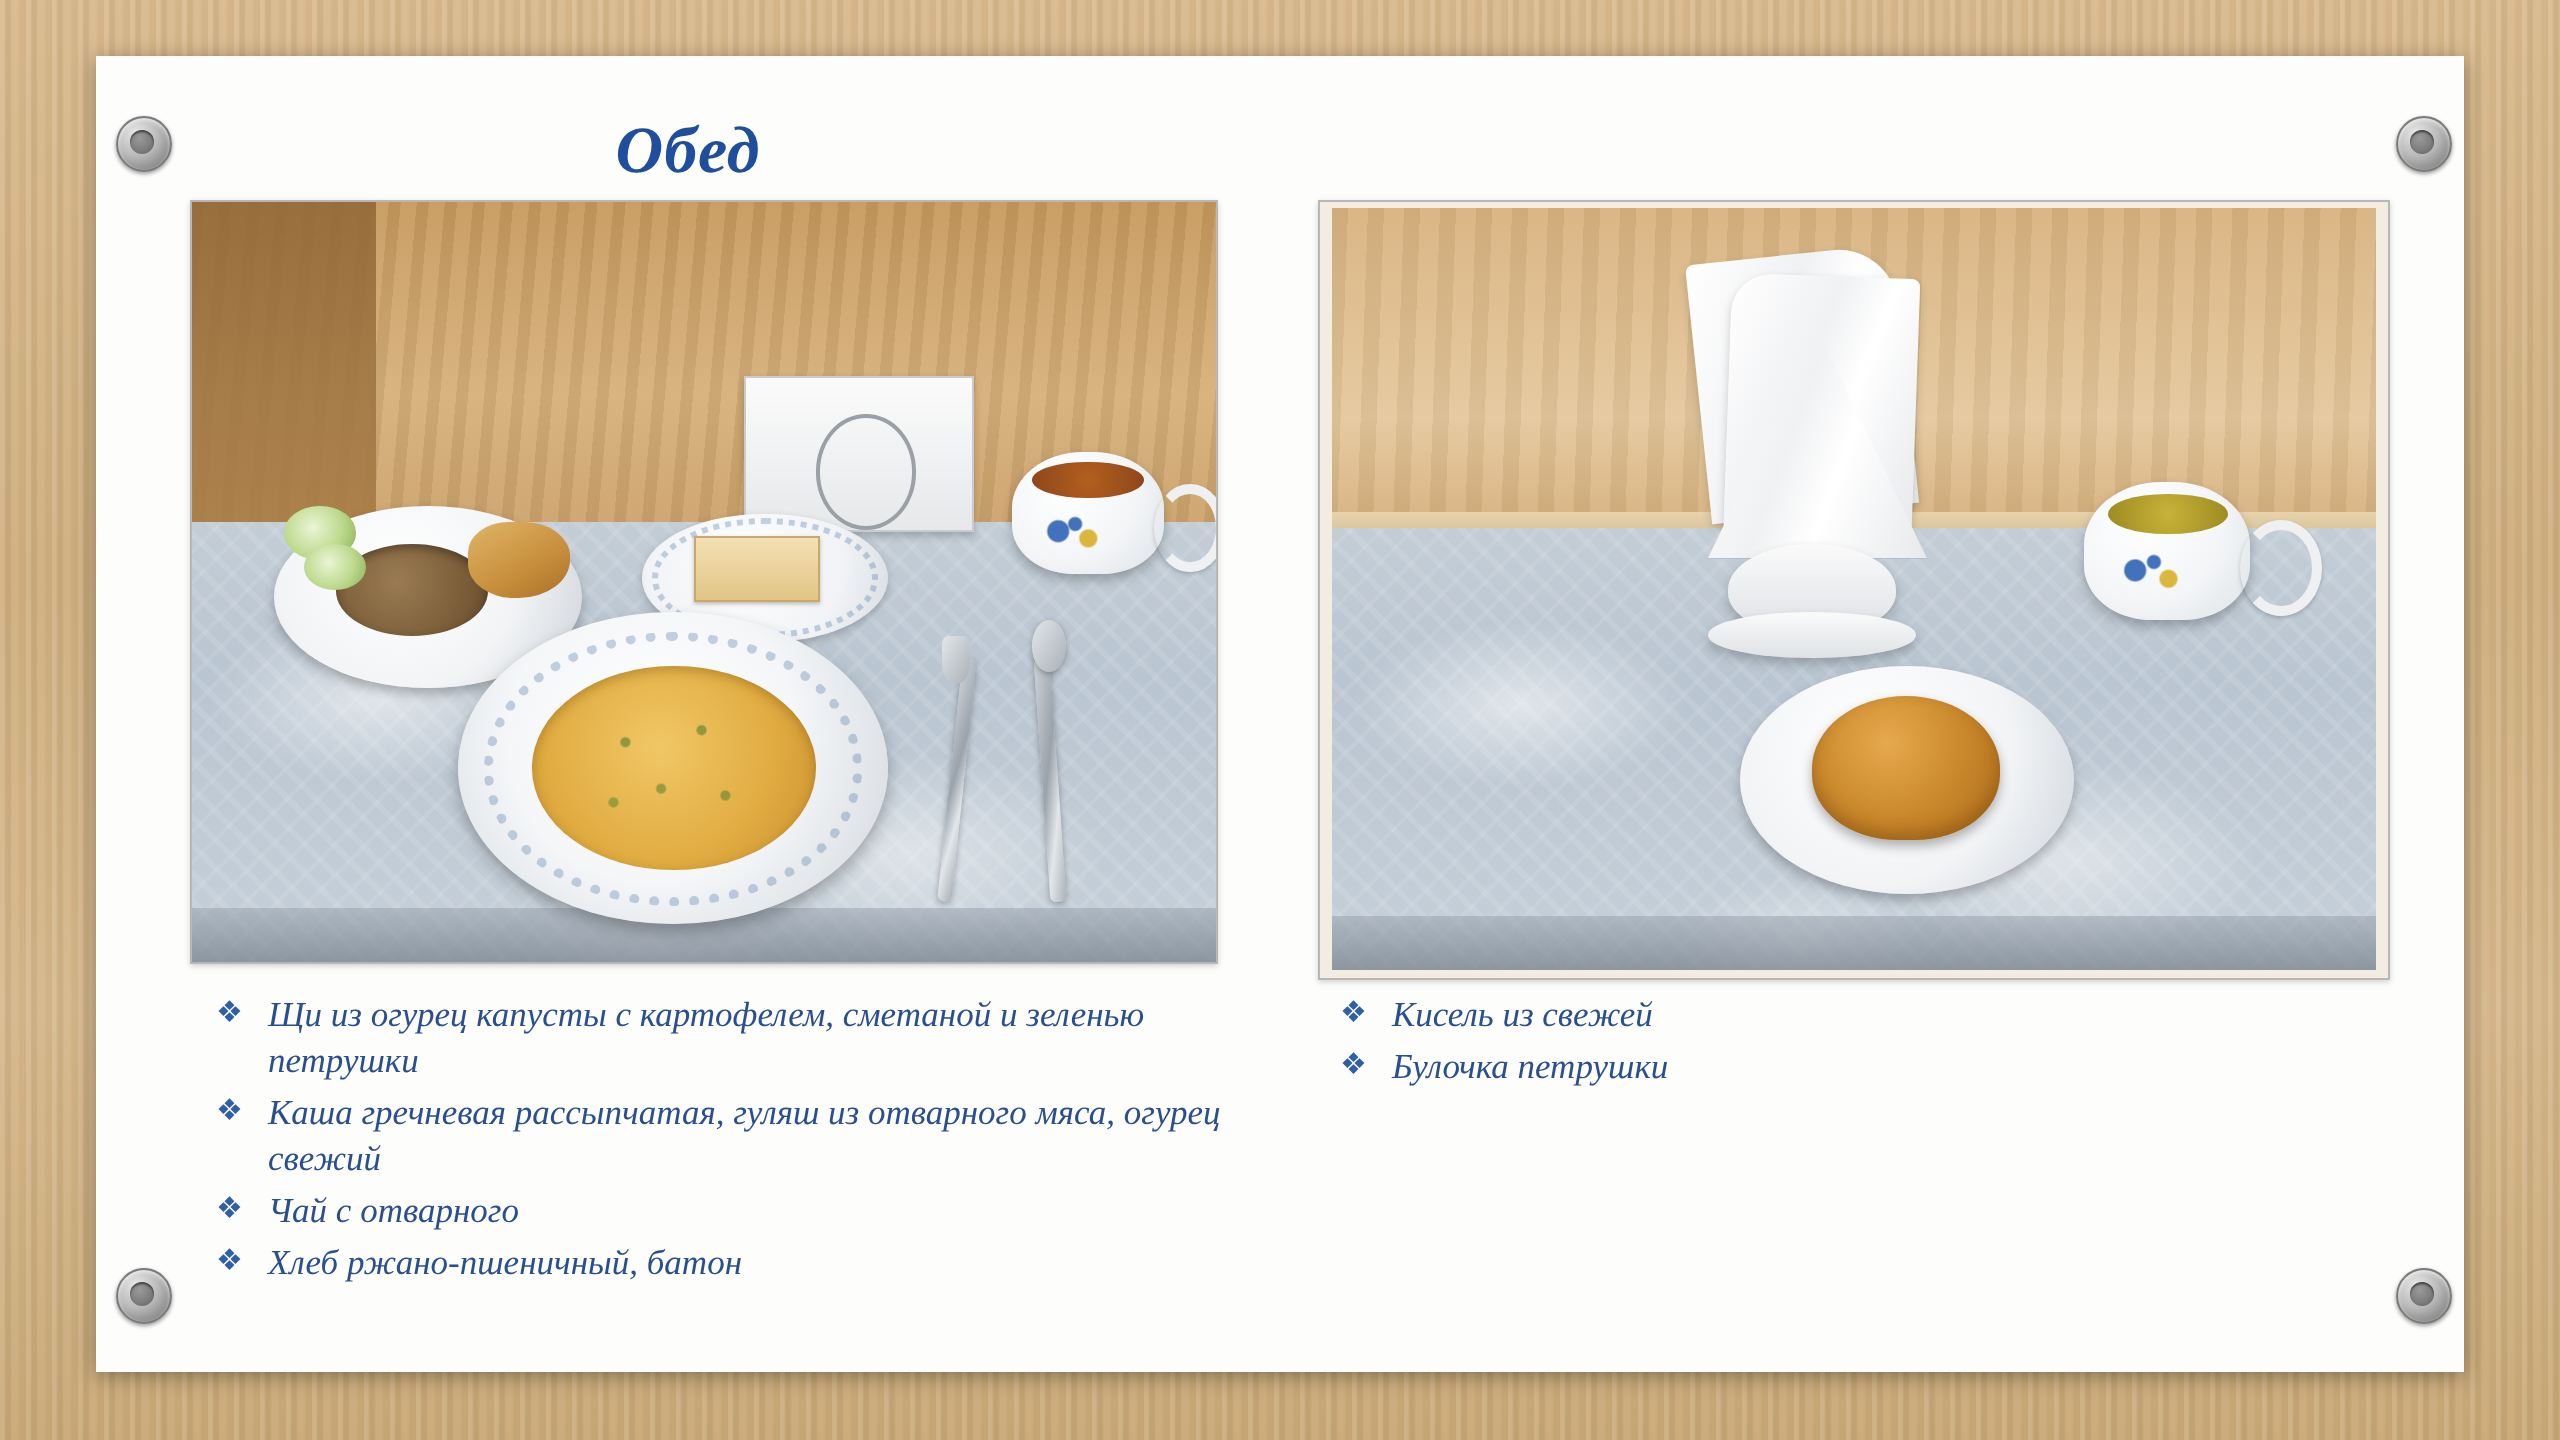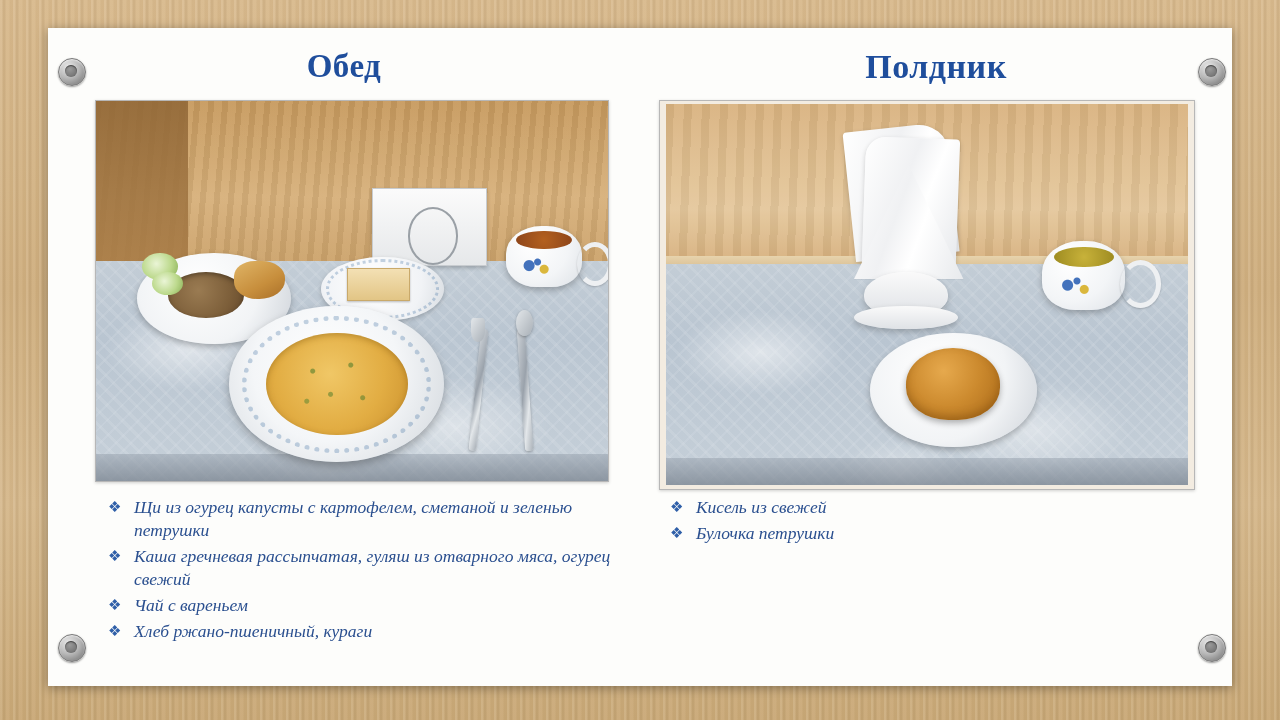--- a/index.html
+++ b/index.html
@@ -78,23 +78,24 @@
     position: relative;
     flex: 1 1 50%;
     padding: 0;
   }
 
   .col-title {
     text-align: center;
     color: #1f4e9c;
     font-family: "Liberation Serif", serif;
     font-size: 33px;
+    font-style: italic;
     letter-spacing: 0.5px;
     margin: 0;
-    padding-top: 22px;
+    padding-top: 32px;
     line-height: 1.0;
     text-shadow: 0 1px 0 rgba(255,255,255,0.9);
   }
   .col-title.right-title { font-size: 34px; }
 
   
   .photo-frame {
     position: absolute;
     border: 1px solid #b7b7b7;
     background: #f7f3ec;
@@ -438,32 +439,31 @@
         <div class="list-item">
           <span class="bullet">❖</span>
           <span class="item-text">Щи из огурец капусты с картофелем, сметаной и зеленью петрушки</span>
         </div>
         <div class="list-item">
           <span class="bullet">❖</span>
           <span class="item-text">Каша гречневая рассыпчатая, гуляш из отварного мяса, огурец свежий</span>
         </div>
         <div class="list-item">
           <span class="bullet">❖</span>
-          <span class="item-text">Чай с вареньем</span>
+          <span class="item-text">Чай с отварного</span>
         </div>
         <div class="list-item">
           <span class="bullet">❖</span>
-          <span class="item-text">Хлеб ржано-пшеничный, кураги</span>
+          <span class="item-text">Хлеб ржано-пшеничный, батон</span>
         </div>
       </div>
     </div>
 
     <div class="column">
 
-      <h1 class="col-title right-title">Полдник</h1>
 
       <div class="photo-frame right-photo">
         <div class="photo-inner">
           <div class="scene">
             <div class="wall light"></div>
             <div class="wall-strip"></div>
             <div class="cloth"></div>
             <div class="cloth-edge"></div>
 
             <div class="napkin-fan" style="left:35%; top:6%; width:20%; height:34%; transform:rotate(-6deg); border-radius:4px 30px 0 0;"></div>

